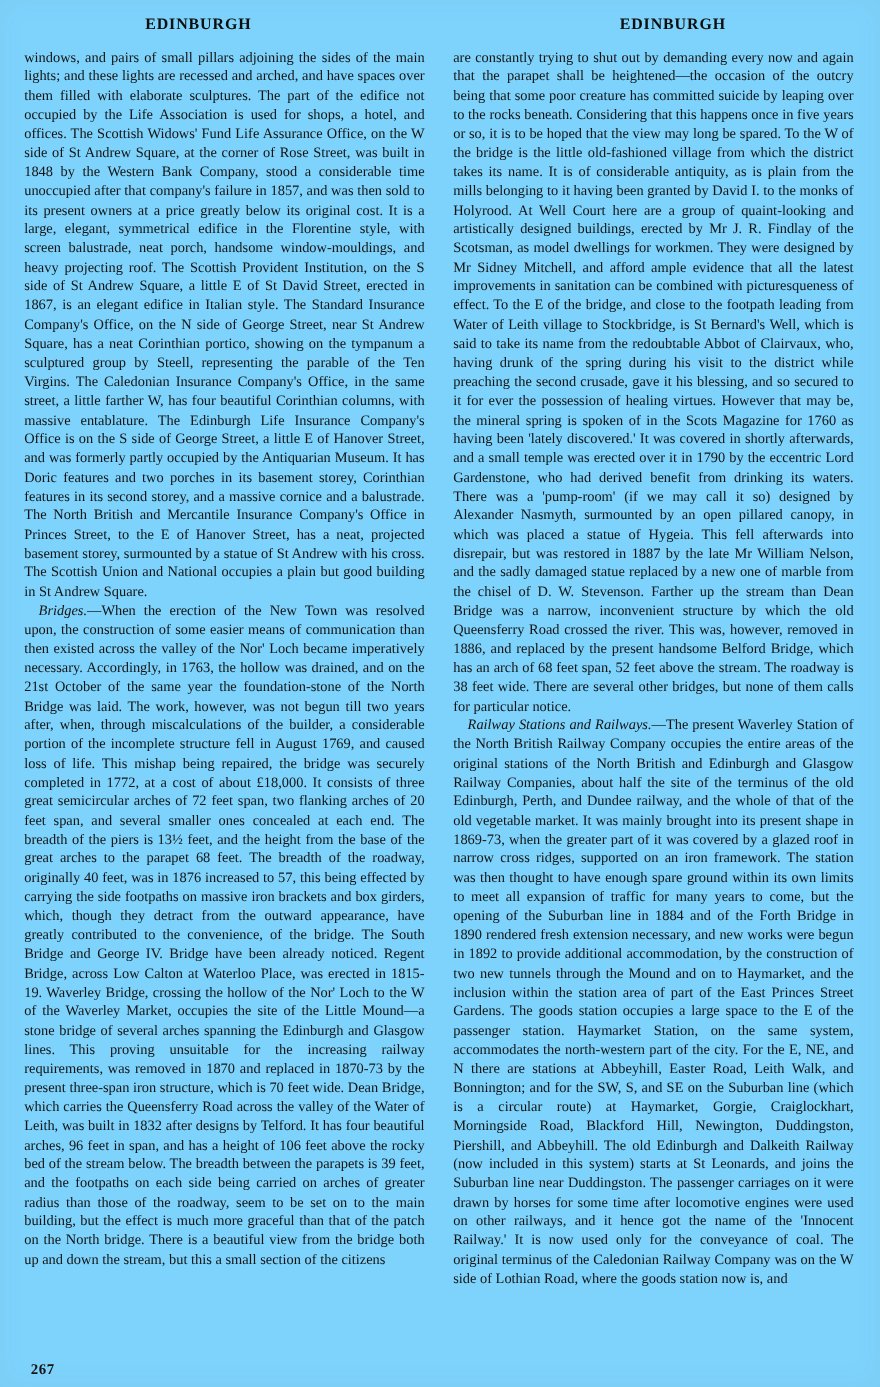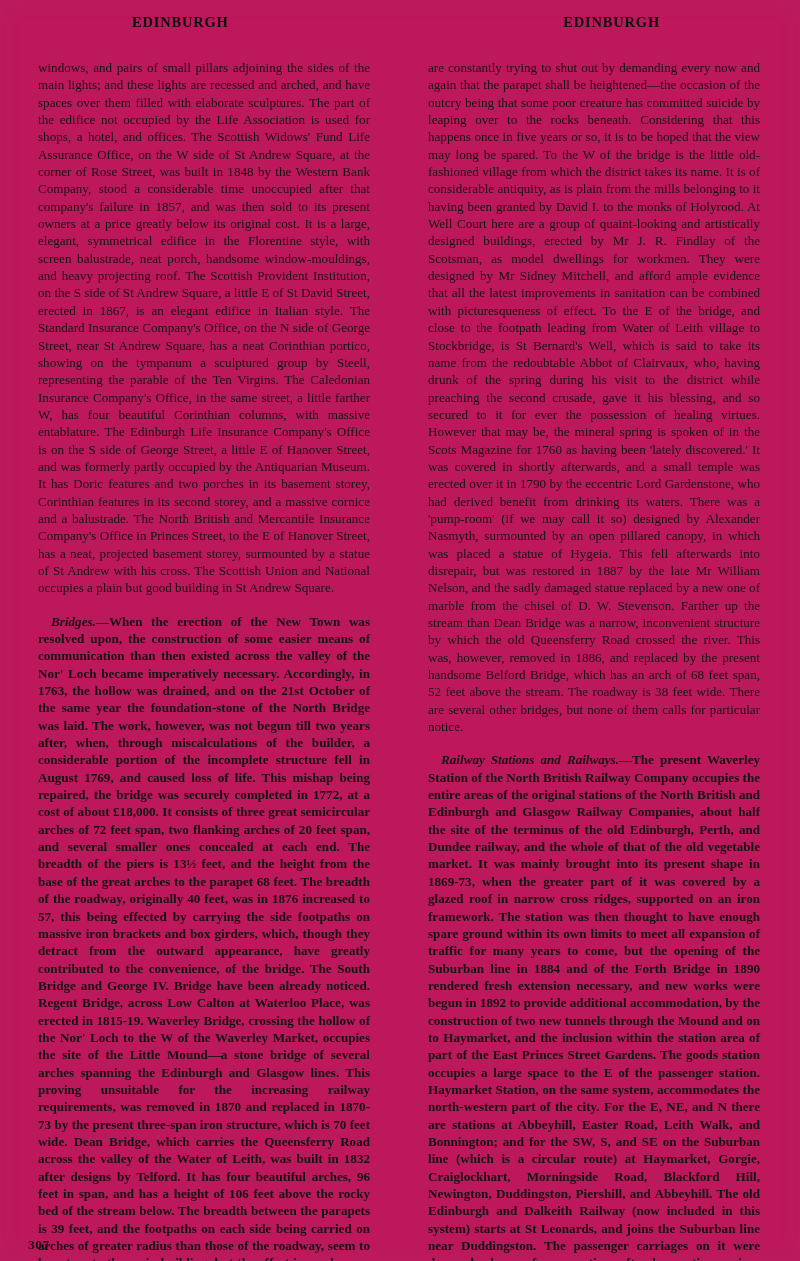--- a/index.html
+++ b/index.html
@@ -14,21 +14,21 @@
     color: #121212;
     position: relative;
     overflow: hidden;
   }
   .page {
     width: 800px;
     height: 1261px;
     position: relative;
     box-sizing: border-box;
     padding: 14px 22px 10px 22px;
-    background: #be185d;
+    background: #7dd3fc;
   }
   .running-heads {
     display: flex;
     justify-content: space-between;
     padding: 0 40px 0 40px;
     margin-bottom: 12px;
   }
   .running-head {
     font-family: "Liberation Serif", serif;
     font-weight: bold;
@@ -48,29 +48,28 @@
     width: 364px;
     font-size: 13.1px;
     line-height: 1.325;
     text-align: justify;
     text-justify: inter-word;
     color: #131313;
     -webkit-hyphens: none;
     hyphens: none;
   }
   .col p {
-    margin: 16px;
+    margin: 0;
     text-indent: 0;
   }
   .col p.indent {
     text-indent: 1.0em;
   }
   .col p + p {
     margin-top: 0px;
-    font-weight: bold;
   }
   .it { }
   .run-in-head {
     font-style: italic;
   }
   .folio {
     position: absolute;
     left: 28px;
     bottom: 8px;
     font-size: 13.5px;
@@ -105,14 +104,14 @@
       <p class="indent"><span class="run-in-head">Bridges.</span><span>—When the erection of the New Town was resolved upon, the construction of some easier means of communication than then existed across the valley of the Nor' Loch became imperatively necessary.  Accordingly, in 1763, the hollow was drained, and on the 21st October of the same year the foundation-stone of the North Bridge was laid.  The work, however, was not begun till two years after, when, through miscalculations of the builder, a considerable portion of the incomplete structure fell in August 1769, and caused loss of life.  This mishap being repaired, the bridge was securely completed in 1772, at a cost of about £18,000.  It consists of three great semicircular arches of 72 feet span, two flanking arches of 20 feet span, and several smaller ones concealed at each end.  The breadth of the piers is 13½ feet, and the height from the base of the great arches to the parapet 68 feet.  The breadth of the roadway, originally 40 feet, was in 1876 increased to 57, this being effected by carrying the side footpaths on massive iron brackets and box girders, which, though they detract from the outward appearance, have greatly contributed to the convenience, of the bridge.  The South Bridge and George IV. Bridge have been already noticed.  Regent Bridge, across Low Calton at Waterloo Place, was erected in 1815-19.  Waverley Bridge, crossing the hollow of the Nor' Loch to the W of the Waverley Market, occupies the site of the Little Mound—a stone bridge of several arches spanning the Edinburgh and Glasgow lines.  This proving unsuitable for the increasing railway requirements, was removed in 1870 and replaced in 1870-73 by the present three-span iron structure, which is 70 feet wide.  Dean Bridge, which carries the Queensferry Road across the valley of the Water of Leith, was built in 1832 after designs by Telford.  It has four beautiful arches, 96 feet in span, and has a height of 106 feet above the rocky bed of the stream below.  The breadth between the parapets is 39 feet, and the footpaths on each side being carried on arches of greater radius than those of the roadway, seem to be set on to the main building, but the effect is much more graceful than that of the patch on the North bridge.  There is a beautiful view from the bridge both up and down the stream, but this a small section of the citizens</span></p>
     </div>
 
     <div class="col">
       <p><span>are constantly trying to shut out by demanding every now and again that the parapet shall be heightened—the occasion of the outcry being that some poor creature has committed suicide by leaping over to the rocks beneath.  Considering that this happens once in five years or so, it is to be hoped that the view may long be spared.  To the W of the bridge is the little old-fashioned village from which the district takes its name.  It is of considerable antiquity, as is plain from the mills belonging to it having been granted by David I. to the monks of Holyrood.  At Well Court here are a group of quaint-looking and artistically designed buildings, erected by Mr J. R. Findlay of the </span><span class="it">Scotsman</span><span>, as model dwellings for workmen.  They were designed by Mr Sidney Mitchell, and afford ample evidence that all the latest improvements in sanitation can be combined with picturesqueness of effect.  To the E of the bridge, and close to the footpath leading from Water of Leith village to Stockbridge, is St Bernard's Well, which is said to take its name from the redoubtable Abbot of Clairvaux, who, having drunk of the spring during his visit to the district while preaching the second crusade, gave it his blessing, and so secured to it for ever the possession of healing virtues.  However that may be, the mineral spring is spoken of in the </span><span class="it">Scots Magazine</span><span> for 1760 as having been 'lately discovered.'  It was covered in shortly afterwards, and a small temple was erected over it in 1790 by the eccentric Lord Gardenstone, who had derived benefit from drinking its waters.  There was a 'pump-room' (if we may call it so) designed by Alexander Nasmyth, surmounted by an open pillared canopy, in which was placed a statue of Hygeia.  This fell afterwards into disrepair, but was restored in 1887 by the late Mr William Nelson, and the sadly damaged statue replaced by a new one of marble from the chisel of D. W. Stevenson.  Farther up the stream than Dean Bridge was a narrow, inconvenient structure by which the old Queensferry Road crossed the river.  This was, however, removed in 1886, and replaced by the present handsome Belford Bridge, which has an arch of 68 feet span, 52 feet above the stream.  The roadway is 38 feet wide.  There are several other bridges, but none of them calls for particular notice.</span></p>
       <p class="indent"><span class="run-in-head">Railway Stations and Railways.</span><span>—The present Waverley Station of the North British Railway Company occupies the entire areas of the original stations of the North British and Edinburgh and Glasgow Railway Companies, about half the site of the terminus of the old Edinburgh, Perth, and Dundee railway, and the whole of that of the old vegetable market.  It was mainly brought into its present shape in 1869-73, when the greater part of it was covered by a glazed roof in narrow cross ridges, supported on an iron framework.  The station was then thought to have enough spare ground within its own limits to meet all expansion of traffic for many years to come, but the opening of the Suburban line in 1884 and of the Forth Bridge in 1890 rendered fresh extension necessary, and new works were begun in 1892 to provide additional accommodation, by the construction of two new tunnels through the Mound and on to Haymarket, and the inclusion within the station area of part of the East Princes Street Gardens.  The goods station occupies a large space to the E of the passenger station.  Haymarket Station, on the same system, accommodates the north-western part of the city.  For the E, NE, and N there are stations at Abbeyhill, Easter Road, Leith Walk, and Bonnington; and for the SW, S, and SE on the Suburban line (which is a circular route) at Haymarket, Gorgie, Craiglockhart, Morningside Road, Blackford Hill, Newington, Duddingston, Piershill, and Abbeyhill.  The old Edinburgh and Dalkeith Railway (now included in this system) starts at St Leonards, and joins the Suburban line near Duddingston.  The passenger carriages on it were drawn by horses for some time after locomotive engines were used on other railways, and it hence got the name of the 'Innocent Railway.'  It is now used only for the conveyance of coal.  The original terminus of the Caledonian Railway Company was on the W side of Lothian Road, where the goods station now is, and</span></p>
     </div>
 
   </div>
 
-  <div class="folio">307</div>
+  <div class="folio">267</div>
 </div>
 
 </body></html>

